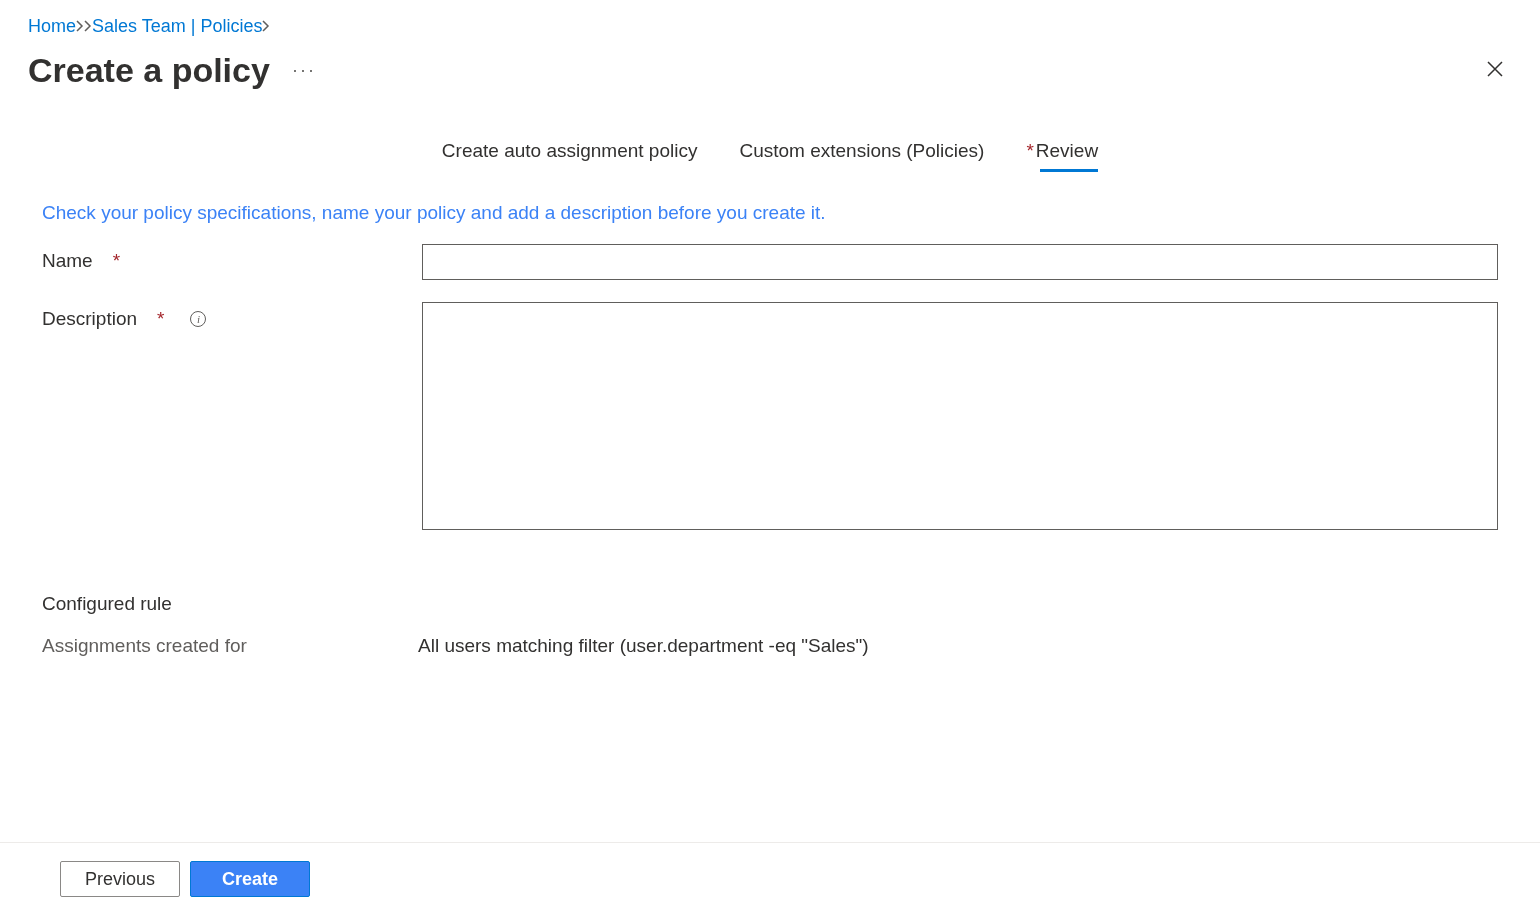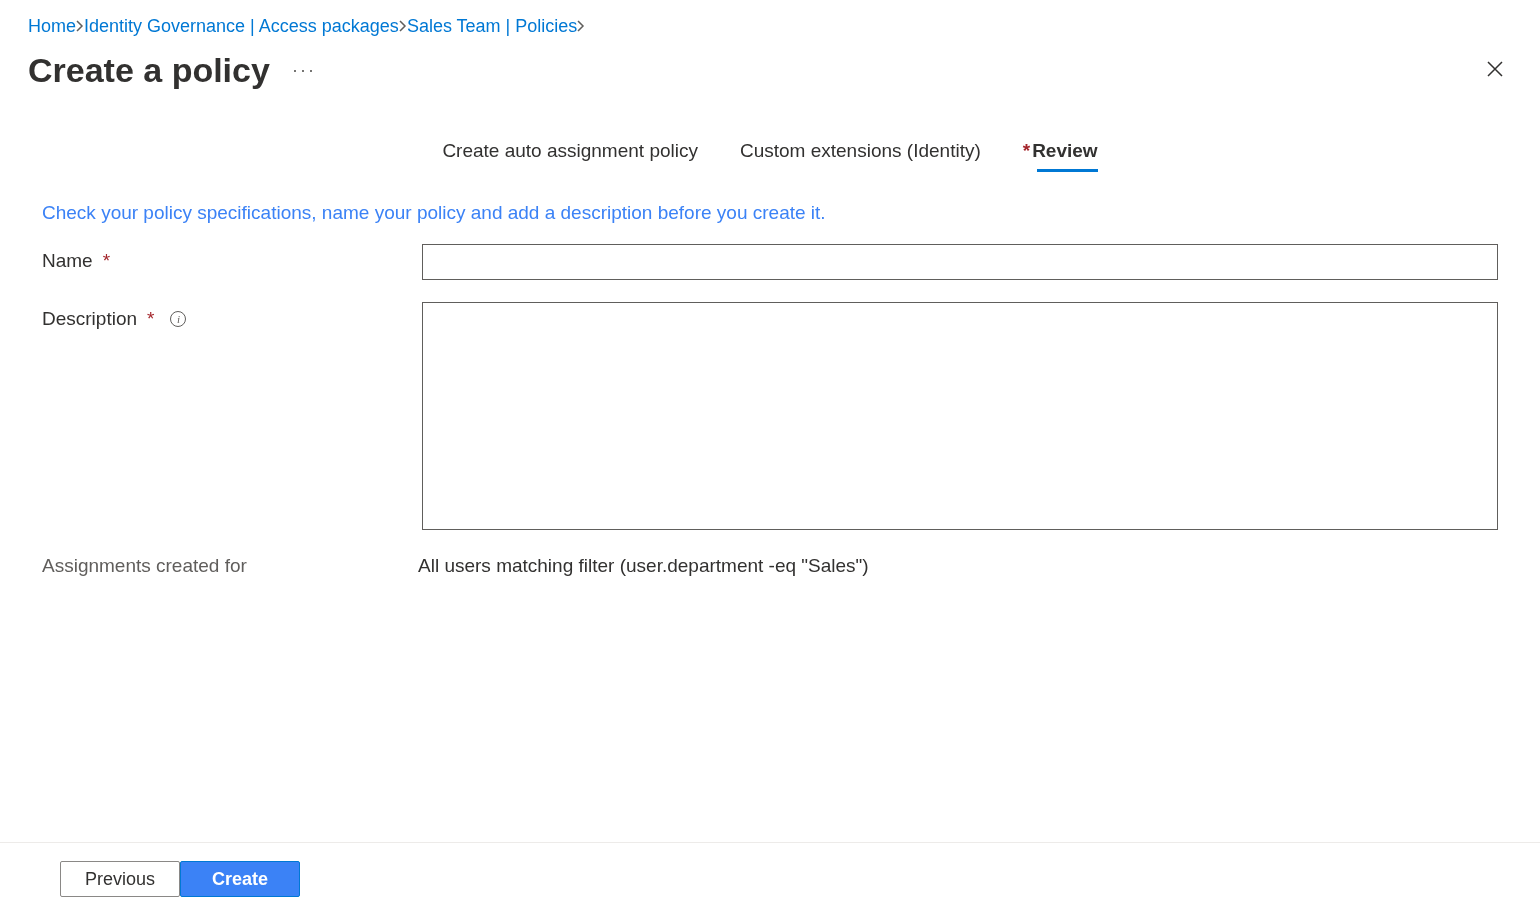--- a/index.html
+++ b/index.html
@@ -77,21 +77,21 @@
       justify-content: center;
     }
     .tab {
       font-size: 19px;
       color: #323130;
       padding-bottom: 8px;
       cursor: pointer;
       position: relative;
     }
     .tab.active {
-      font-weight: 700;
+      font-weight: 400;
     }
     .tab.active::after {
       content: '';
       position: absolute;
       bottom: -2px;
       left: 14px;
       right: 0;
       height: 3px;
       background: #0078d4;
     }
@@ -109,21 +109,21 @@
       align-items: flex-start;
       margin-bottom: 22px;
     }
     .form-label {
       width: 380px;
       font-size: 19px;
       color: #323130;
       padding-top: 6px;
       display: flex;
       align-items: center;
-      gap: 10px;
+      gap: 20px;
     }
     .form-label .req {
       color: #a4262c;
     }
     .info-icon {
       display: inline-flex;
       align-items: center;
       justify-content: center;
       width: 16px;
       height: 16px;
@@ -178,20 +178,21 @@
     }
     .footer {
       position: fixed;
       bottom: 0;
       left: 0;
       right: 0;
       border-top: 1px solid #edebe9;
       background: #ffffff;
       padding: 18px 28px 18px 60px;
       display: flex;
+      gap: 10px;
     }
     .btn {
       min-width: 120px;
       height: 36px;
       font-size: 18px;
       font-family: inherit;
       cursor: pointer;
       border-radius: 2px;
       padding: 0 20px;
     }
@@ -214,21 +215,20 @@
 <body>
 
 <div class="container">
   <nav class="breadcrumb">
     <a href="#">Home</a>
     <span class="chevron">
       <svg width="8" height="12" viewBox="0 0 8 12">
           <path d="M1 1 L6 6 L1 11" stroke="#605e5c" stroke-width="1.5" fill="none"></path>
         </svg>
     </span>
-    <a href="#">Identity Governance | Access packages</a>
     <span class="chevron">
       <svg width="8" height="12" viewBox="0 0 8 12">
           <path d="M1 1 L6 6 L1 11" stroke="#605e5c" stroke-width="1.5" fill="none"></path>
         </svg>
     </span>
     <a href="#">Sales Team | Policies</a>
     <span class="chevron">
       <svg width="8" height="12" viewBox="0 0 8 12">
           <path d="M1 1 L6 6 L1 11" stroke="#605e5c" stroke-width="1.5" fill="none"></path>
         </svg>
@@ -248,21 +248,21 @@
       </span>
     </button>
   </div>
 
   <div class="content">
     <div class="tabs">
       <div class="tab">
         <span>Create auto assignment policy</span>
       </div>
       <div class="tab">
-        <span>Custom extensions (Identity)</span>
+        <span>Custom extensions (Policies)</span>
       </div>
       <div class="tab active">
         <span class="req">*</span><span>Review</span>
       </div>
     </div>
 
     <p class="description-text">Check your policy specifications, name your policy and add a description before you create it.</p>
 
     <div class="form-row">
       <div class="form-label">
@@ -278,20 +278,21 @@
       <div class="form-label">
         <span>Description</span>
         <span class="req">*</span>
         <span class="info-icon">i</span>
       </div>
       <div class="form-input">
         <textarea class="textarea-input" style=""></textarea>
       </div>
     </div>
 
+    <div class="section-header">Configured rule</div>
 
     <div class="readonly-row">
       <div class="readonly-label">Assignments created for</div>
       <div class="readonly-value">All users matching filter (user.department -eq "Sales")</div>
     </div>
 
     <div class="scroll-space"></div>
   </div>
 </div>
 

